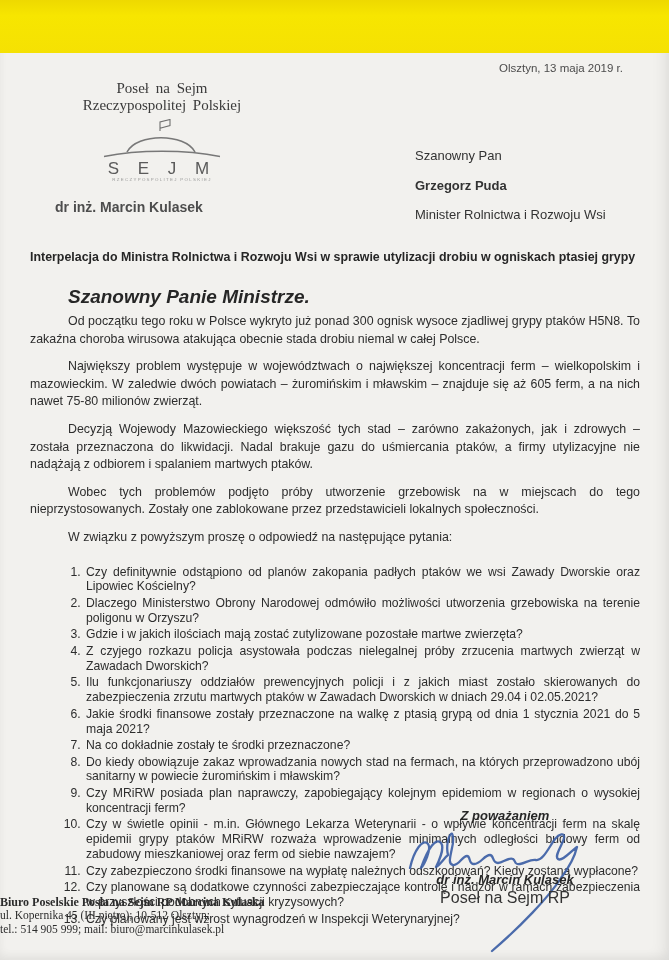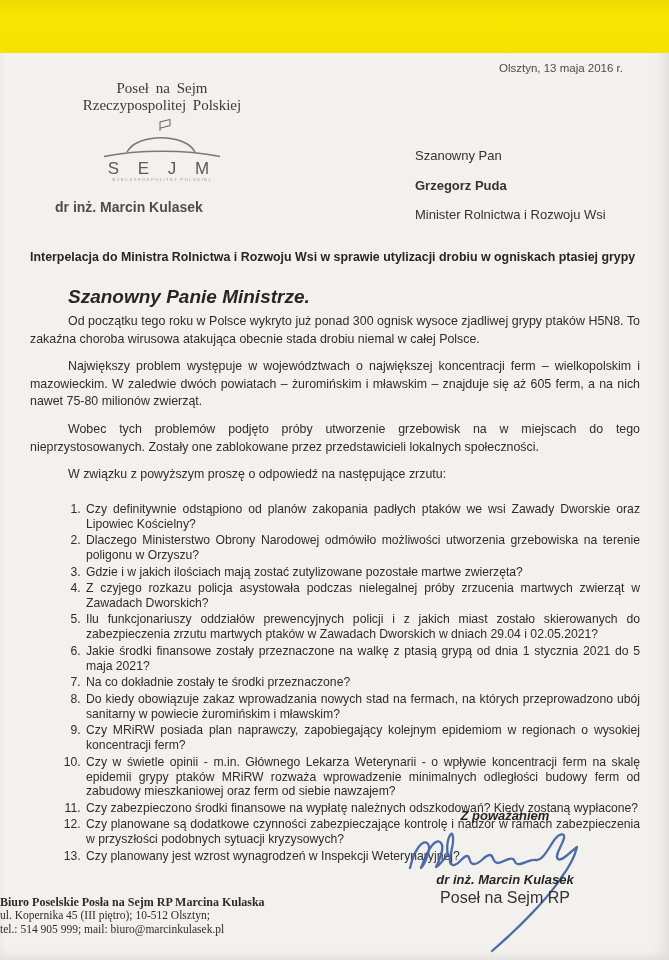--- a/index.html
+++ b/index.html
@@ -88,21 +88,21 @@
     letter-spacing:1.3px;font-size:4.4px;fill:#9a9a9a;
   }
 </style>
 </head>
 <body>
 
 <div class="page">
 
   <div class="band"></div>
 
-  <div class="date-line">Olsztyn, 13 maja 2016 r.</div>
+  <div class="date-line">Olsztyn, 13 maja 2019 r.</div>
 
   <div class="sender-block">
     <div class="office-title">
       <div>Poseł na Sejm</div>
       <div>Rzeczypospolitej Polskiej</div>
     </div>
     <svg class="sejm-logo" width="132" height="64" viewBox="0 0 132 64">
       <path d="M64,12 V3 L74,0.5 V6.5 L64,9.2" fill="none" stroke="#6f6f6f" stroke-width="1.1"></path>
       <path d="M31,33 C41,14 89,14 99,33" fill="none" stroke="#787878" stroke-width="1.6"></path>
       <path d="M8,37.5 C42,30.5 90,30.5 124,37.5" fill="none" stroke="#787878" stroke-width="1.4"></path>
@@ -118,22 +118,23 @@
     <div>Minister Rolnictwa i Rozwoju Wsi</div>
   </div>
 
   <div class="subject">Interpelacja do Ministra Rolnictwa i Rozwoju Wsi w sprawie utylizacji drobiu w ogniskach ptasiej grypy</div>
 
   <div class="greeting">Szanowny Panie Ministrze.</div>
 
   <div class="body-text">
     <p>Od początku tego roku w Polsce wykryto już ponad 300 ognisk wysoce zjadliwej grypy ptaków H5N8. To zakaźna choroba wirusowa atakująca obecnie stada drobiu niemal w całej Polsce.</p>
     <p>Największy problem występuje w województwach o największej koncentracji ferm – wielkopolskim i mazowieckim. W zaledwie dwóch powiatach – żuromińskim i mławskim – znajduje się aż 605 ferm, a na nich nawet 75-80 milionów zwierząt.</p>
+    <p>Decyzją Wojewody Mazowieckiego większość tych stad – zarówno zakażonych, jak i zdrowych – została przeznaczona do likwidacji. Nadal brakuje gazu do uśmiercania ptaków, a firmy utylizacyjne nie nadążają z odbiorem i spalaniem martwych ptaków.</p>
     <p>Wobec tych problemów podjęto próby utworzenie grzebowisk na w miejscach do tego nieprzystosowanych. Zostały one zablokowane przez przedstawicieli lokalnych społeczności.</p>
-    <p class="intro">W związku z powyższym proszę o odpowiedź na następujące zrzutu:</p>
+    <p class="intro">W związku z powyższym proszę o odpowiedź na następujące pytania:</p>
     <ol class="questions">
       <li>Czy definitywnie odstąpiono od planów zakopania padłych ptaków we wsi Zawady Dworskie oraz Lipowiec Kościelny?</li>
       <li>Dlaczego Ministerstwo Obrony Narodowej odmówiło możliwości utworzenia grzebowiska na terenie poligonu w Orzyszu?</li>
       <li>Gdzie i w jakich ilościach mają zostać zutylizowane pozostałe martwe zwierzęta?</li>
       <li>Z czyjego rozkazu policja asystowała podczas nielegalnej próby zrzucenia martwych zwierząt w Zawadach Dworskich?</li>
       <li>Ilu funkcjonariuszy oddziałów prewencyjnych policji i z jakich miast zostało skierowanych do zabezpieczenia zrzutu martwych ptaków w Zawadach Dworskich w dniach 29.04 i 02.05.2021?</li>
       <li>Jakie środki finansowe zostały przeznaczone na walkę z ptasią grypą od dnia 1 stycznia 2021 do 5 maja 2021?</li>
       <li>Na co dokładnie zostały te środki przeznaczone?</li>
       <li>Do kiedy obowiązuje zakaz wprowadzania nowych stad na fermach, na których przeprowadzono ubój sanitarny w powiecie żuromińskim i mławskim?</li>
       <li>Czy MRiRW posiada plan naprawczy, zapobiegający kolejnym epidemiom w regionach o wysokiej koncentracji ferm?</li>

